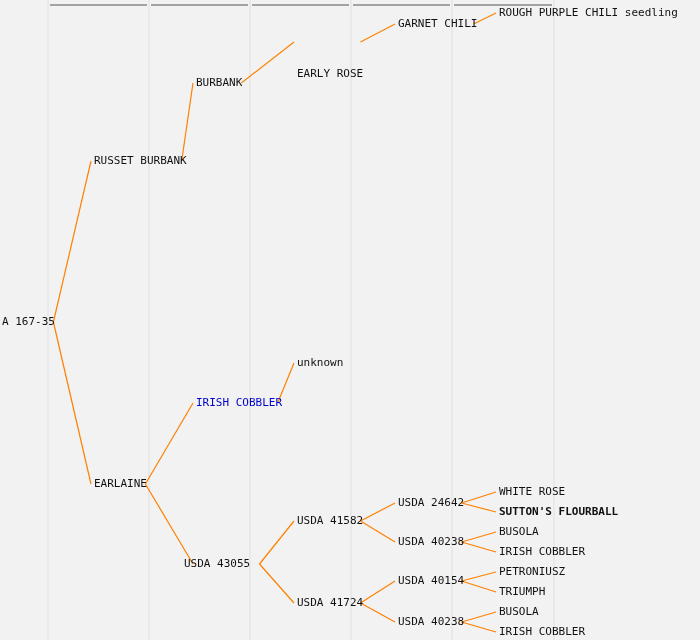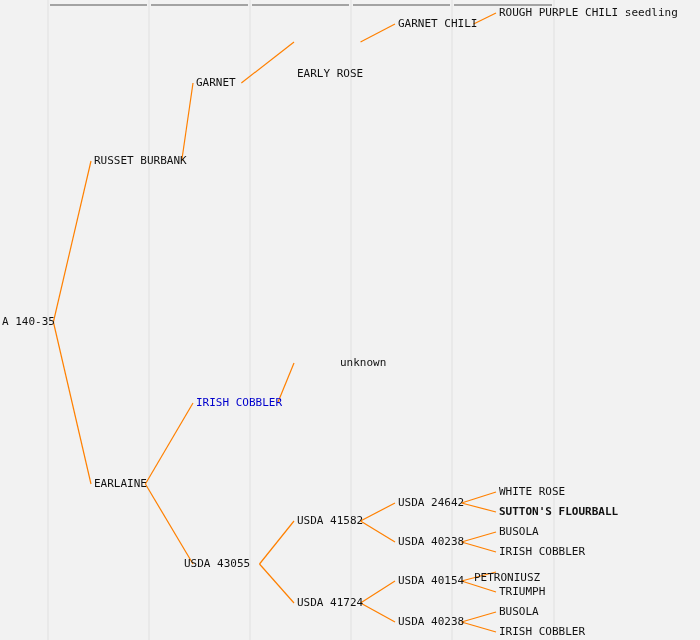--- a/index.html
+++ b/index.html
@@ -83,38 +83,38 @@
         <line x1="461.5" y1="622" x2="496" y2="612" stroke="#ff8000" stroke-width="1.2"></line>
         <line x1="461.5" y1="622" x2="496" y2="632" stroke="#ff8000" stroke-width="1.2"></line>
       </g>
     </svg>
   <div id="labels-layer">
       <div class="gen-label" style="left: 99px; top: -10px;">1</div>
       <div class="gen-label" style="left: 201px; top: -10px;">2</div>
       <div class="gen-label" style="left: 302px; top: -10px;">3</div>
       <div class="gen-label" style="left: 403px; top: -10px;">4</div>
       <div class="gen-label" style="left: 504px; top: -10px;">5</div>
-      <div class="node-label right" style="left: 2px; top: 322px; color: rgb(17, 17, 17);">A 140-35</div>
+      <div class="node-label right" style="left: 2px; top: 322px; color: rgb(17, 17, 17);">A 167-35</div>
       <div class="node-label right" style="left: 94px; top: 161px; color: rgb(17, 17, 17);">RUSSET BURBANK</div>
       <div class="node-label right" style="left: 94px; top: 484px; color: rgb(17, 17, 17);">EARLAINE</div>
-      <div class="node-label right" style="left: 196px; top: 83px; color: rgb(17, 17, 17);">GARNET</div>
+      <div class="node-label right" style="left: 196px; top: 83px; color: rgb(17, 17, 17);">BURBANK</div>
       <div class="node-label right highlight" style="left: 196px; top: 403px; color: rgb(0, 0, 204);">IRISH COBBLER</div>
       <div class="node-label right" style="left: 184px; top: 564px; color: rgb(17, 17, 17);">USDA 43055</div>
       <div class="node-label right" style="left: 297px; top: 42px; color: rgb(17, 17, 17); margin-top: 32px;">EARLY ROSE</div>
-      <div class="node-label right" style="left: 297px; top: 363px; color: rgb(17, 17, 17); margin-left: 43px;">unknown</div>
+      <div class="node-label right" style="left: 297px; top: 363px; color: rgb(17, 17, 17);">unknown</div>
       <div class="node-label right" style="left: 297px; top: 521px; color: rgb(17, 17, 17);">USDA 41582</div>
       <div class="node-label right" style="left: 297px; top: 603px; color: rgb(17, 17, 17);">USDA 41724</div>
       <div class="node-label right" style="left: 398px; top: 24px; color: rgb(17, 17, 17);">GARNET CHILI</div>
       <div class="node-label right" style="left: 398px; top: 503px; color: rgb(17, 17, 17);">USDA 24642</div>
       <div class="node-label right" style="left: 398px; top: 542px; color: rgb(17, 17, 17);">USDA 40238</div>
       <div class="node-label right" style="left: 398px; top: 581px; color: rgb(17, 17, 17);">USDA 40154</div>
       <div class="node-label right" style="left: 398px; top: 622px; color: rgb(17, 17, 17);">USDA 40238</div>
       <div class="node-label right" style="left: 499px; top: 13px; color: rgb(17, 17, 17);">ROUGH PURPLE CHILI seedling</div>
       <div class="node-label right" style="left: 499px; top: 492px; color: rgb(17, 17, 17);">WHITE ROSE</div>
       <div class="node-label right" style="left: 499px; top: 512px; color: rgb(17, 17, 17); font-weight: bold;">SUTTON'S FLOURBALL</div>
       <div class="node-label right" style="left: 499px; top: 532px; color: rgb(17, 17, 17);">BUSOLA</div>
       <div class="node-label right" style="left: 499px; top: 552px; color: rgb(17, 17, 17);">IRISH COBBLER</div>
-      <div class="node-label right" style="left: 474px; top: 572px; color: rgb(17, 17, 17); margin-top: 6px;">PETRONIUSZ</div>
+      <div class="node-label right" style="left: 499px; top: 572px; color: rgb(17, 17, 17);">PETRONIUSZ</div>
       <div class="node-label right" style="left: 499px; top: 592px; color: rgb(17, 17, 17);">TRIUMPH</div>
       <div class="node-label right" style="left: 499px; top: 612px; color: rgb(17, 17, 17);">BUSOLA</div>
       <div class="node-label right" style="left: 499px; top: 632px; color: rgb(17, 17, 17);">IRISH COBBLER</div>
     </div>
 </div>
 
 </body></html>

